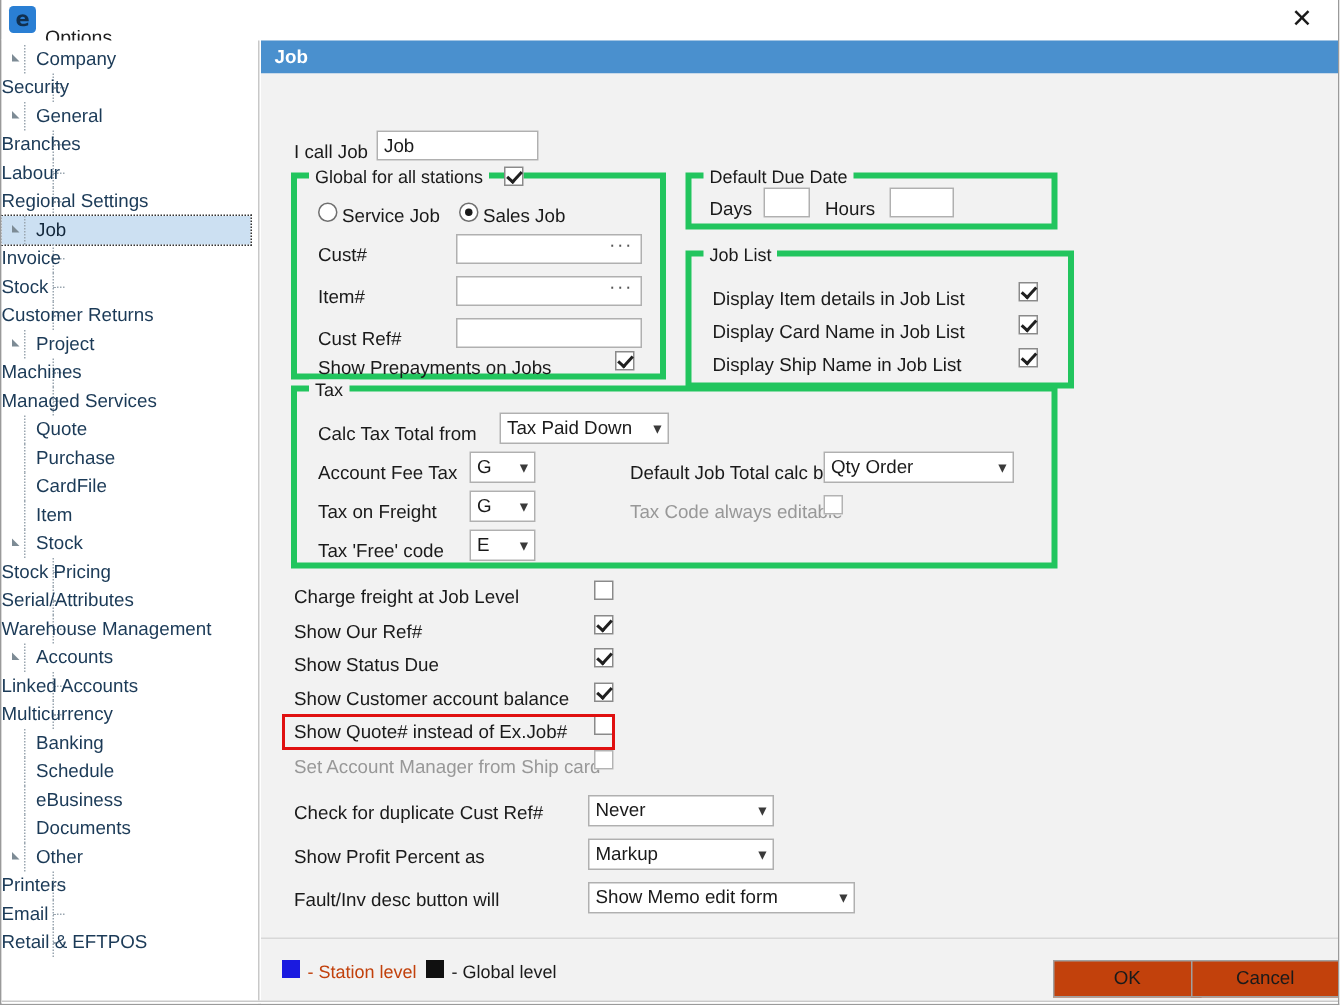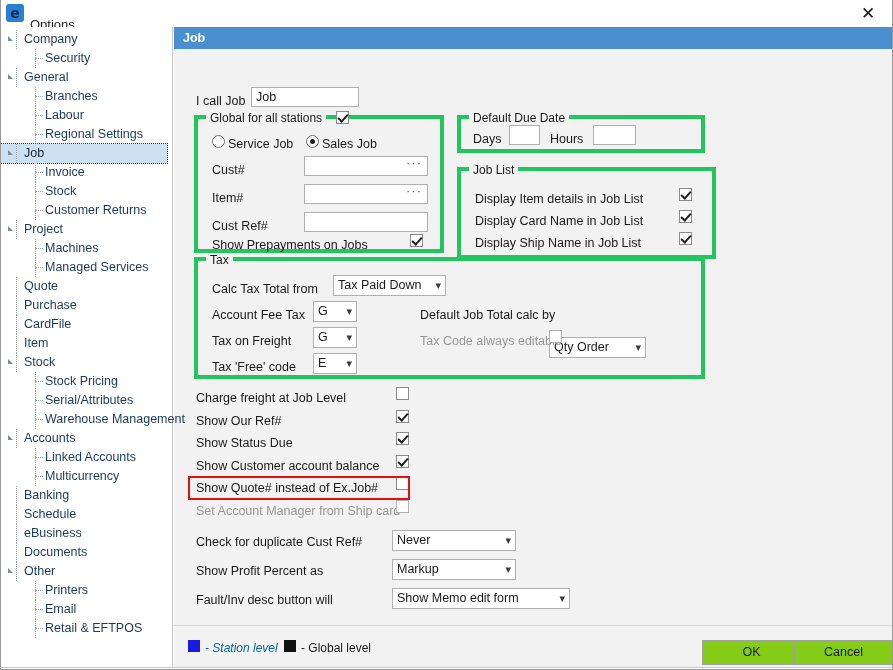--- a/index.html
+++ b/index.html
@@ -70,21 +70,21 @@
     position: relative;
     height: 19px;
     line-height: 19px;
     font-size: 12.5px;
     color: #1b3a57;
     white-space: nowrap;
     cursor: default;
   }
   .tree-item .lbl { position: relative; z-index: 2; }
   .tree-item.lvl0 { padding-left: 23px; }
-  .tree-item.lvl1 { padding-left: 44px; }
+  .tree-item.lvl1 { }
   
   .tree-item.lvl0::before {
     content: ""; position: absolute; left: 15px; top: 0;
     width: 1px; height: 19px;
     border-left: 1px dotted #9aa6b0;
   }
   .tree-item.lvl1::before {
     content: ""; position: absolute; left: 34px; top: 0;
     width: 1px; height: 19px;
     border-left: 1px dotted #9aa6b0;
@@ -238,21 +238,21 @@
     position: absolute; left: 173px; top: 625px;
     width: 719px; height: 45px;
     background: #f2f2f2;
     border-top: 1px solid #d8d8d8;
   }
   .legend-sq { position: absolute; width: 12px; height: 12px; }
   .legend-txt { position: absolute; font-size: 12px; white-space: nowrap; }
   .btn {
     position: absolute;
     width: 99px; height: 25px;
-    background: #84cc16;
+    background: #c2410c;
     border: 1px solid #a0a0a0;
     font-size: 12.5px;
     color: #1a1a1a;
     line-height: 23px;
     text-align: center;
     cursor: pointer;
     font-family: "Liberation Sans", sans-serif;
   }
   #bottom-strip {
     position: absolute; left: 0; top: 667px;
@@ -383,21 +383,21 @@
           <span class="chev">▾</span>
         </div>
 
         <div class="txt lbl-g" style="left:14px; top:99px;">Tax 'Free' code</div>
         <div class="ddl" style="left:115px; top:92px; width:44px;">
           <span>E</span>
           <span class="chev">▾</span>
         </div>
 
         <div class="txt lbl-g" style="left:222px; top:47px;">Default Job Total calc by</div>
-        <div class="ddl" style="left:351px; top:40px; width:97px;margin-top:36px;">
+        <div class="ddl" style="left:351px; top:40px; width:127px;">
           <span>Qty Order</span>
           <span class="chev">▾</span>
         </div>
 
         <div class="txt lbl-dis" style="left:222px; top:73px;">Tax Code always editable</div>
         <div class="cb dis" style="left:351px; top:69px;"></div>
       </div>
 
       <div id="option-rows">
           <div class="txt lbl-g" style="left: 22px; top: 342px;">Charge freight at Job Level</div>
@@ -422,21 +422,21 @@
           <div class="ddl" style="left: 218px; top: 510px; width: 124px;"><span>Markup</span><span class="chev">▾</span></div>
           <div class="txt lbl-g" style="left: 22px; top: 544px;">Fault/Inv desc button will</div>
           <div class="ddl" style="left: 218px; top: 539px; width: 178px;"><span>Show Memo edit form</span><span class="chev">▾</span></div>
         </div>
 
     </div>
   </div>
 
   <div id="footer">
     <div class="legend-sq" style="left: 14px; top: 14px; background: rgb(26, 26, 224);"></div>
-    <div class="legend-txt lbl-s" style="left: 31px; top: 15px; color: #0369a1; font-style: italic;">- Station level</div>
+    <div class="legend-txt lbl-s" style="left: 31px; top: 15px; color: #c2410c;">- Station level</div>
     <div class="legend-sq" style="left: 110px; top: 14px; background: rgb(16, 16, 16);"></div>
     <div class="legend-txt lbl-g" style="left:127px; top:15px;">- Global level</div>
 
     <div class="btn" style="left:528px; top:14px;">OK</div>
     <div class="btn" style="left:620px; top:14px;">Cancel</div>
   </div>
 
   <div id="bottom-strip"></div>
 </div>
 

